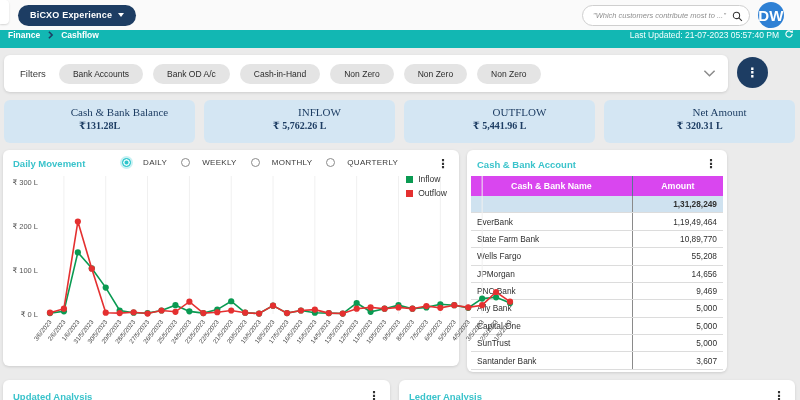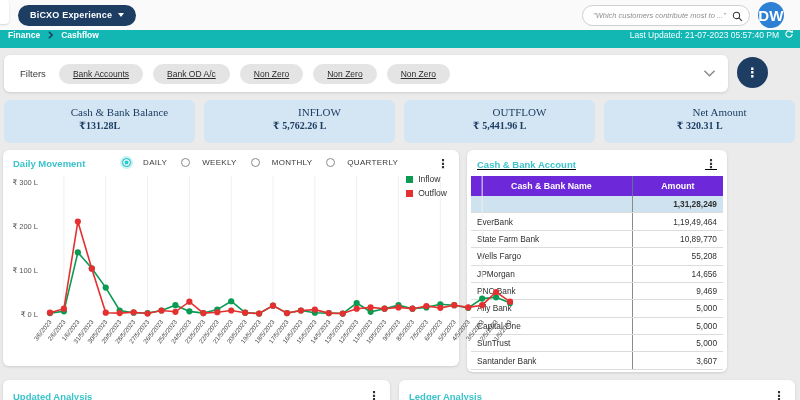--- a/index.html
+++ b/index.html
@@ -33,21 +33,21 @@
   .crumb-sep { margin:0 7px; display:flex; align-items:center; }
   .crumb-right { margin-left:auto; display:flex; align-items:center; gap:5px; font-size:8.5px; color:#f4fffe; }
 
   
   .filters-row { display:flex; align-items:flex-start; padding:7px 5px 0 4px; gap:9px; }
   .filters-card { background:#fff; border-radius:6px; box-shadow:0 1px 3px rgba(0,0,0,.13);
     height:37px; flex:0 0 724px; display:flex; align-items:center; padding:0 12px 0 16px; }
   .filters-label { font-size:9.5px; color:#3b3b3b; margin-right:13px; }
   .chips { display:flex; gap:10px; align-items:center; flex:1; }
   .chip { background:#e4e4e4; border-radius:13px; padding:5px 14px; font-size:8.5px; color:#2c2c2c;
-    cursor:pointer; white-space:nowrap;text-decoration:underline; }
+    cursor:pointer; white-space:nowrap; }
   .filters-chevron { margin-left:auto; cursor:pointer; display:flex; align-items:center; }
   .kebab-fab { width:31px; height:31px; border-radius:50%; background:#1d3d63; border:none;
     color:#fff; font-size:13px; font-weight:bold; cursor:pointer; margin-top:2px;
     display:flex; align-items:center; justify-content:center; line-height:1; font-family:inherit; }
 
   
   .kpi-row { display:flex; gap:9px; padding:8px 5px 0 4px; }
   .kpi-card { flex:1; background:#d4e6f3; border-radius:6px; height:43px; text-align:center;
     padding-top:6px; font-family:"Liberation Serif","DejaVu Serif",serif; color:#1d3d63; }
   .kpi-label { font-size:11px;padding-left:40px; }
@@ -70,23 +70,23 @@
   .legend { position:absolute; right:12px; top:24px; display:flex; flex-direction:column; gap:4px; }
   .legend-item { display:flex; align-items:center; gap:5px; }
   .legend-swatch { width:7px; height:7px; display:inline-block; }
   .legend-label { font-size:8.5px; color:#333; }
   #chart-svg { display:block; }
   .ytick { font-size:7.5px; fill:#555; }
   .xtick { font-size:6.3px; fill:#444; }
 
   
   .table-card { width:260px; height:222px; }
-  .table-head { display:flex; align-items:center; justify-content:space-between; padding:8px 8px 6px 10px;text-decoration:underline; }
+  .table-head { display:flex; align-items:center; justify-content:space-between; padding:8px 8px 6px 10px; }
   table.bank-table { width:calc(100% - 8px); margin:0 4px; border-collapse:collapse; }
-  .bank-table th { background:#6d28d9; color:#fff; font-size:8.8px; padding:5px 4px; text-align:center;
+  .bank-table th { background:#d946ef; color:#fff; font-size:8.8px; padding:5px 4px; text-align:center;
     font-weight:bold; }
   .bank-table th + th { border-left:1px solid #5a7494; }
   .bank-table td { font-size:8.3px; color:#2f2f2f; padding:3.2px 6px; border-bottom:1px solid #dcdcdc; }
   .bank-table td.amount { text-align:right; border-left:1px solid #8a8a8a; }
   .bank-table tr.total-row td { background:#cfe2f0; font-weight:bold; }
 
   
   .bottom-row { display:flex; gap:9px; padding:8px 5px 0 3px; }
   .bottom-card { height:40px; display:flex; align-items:center; justify-content:space-between;
     padding:0 8px 8px 10px; }
@@ -134,20 +134,21 @@
     </span>
   </div>
 </div>
 
 <div class="filters-row">
   <div class="filters-card">
     <span class="filters-label">Filters</span>
     <div class="chips" id="chips">
         <span class="chip">Bank Accounts</span>
         <span class="chip">Bank OD A/c</span>
+        <span class="chip">Cash-in-Hand</span>
         <span class="chip">Non Zero</span>
         <span class="chip">Non Zero</span>
         <span class="chip">Non Zero</span>
       </div>
     <span class="filters-chevron">
       <svg width="13" height="9" viewBox="0 0 14 9">
           <polyline points="1.5,1.5 7,7 12.5,1.5" fill="none" stroke="#8a8a8a" stroke-width="1.6"></polyline>
         </svg>
     </span>
   </div>

